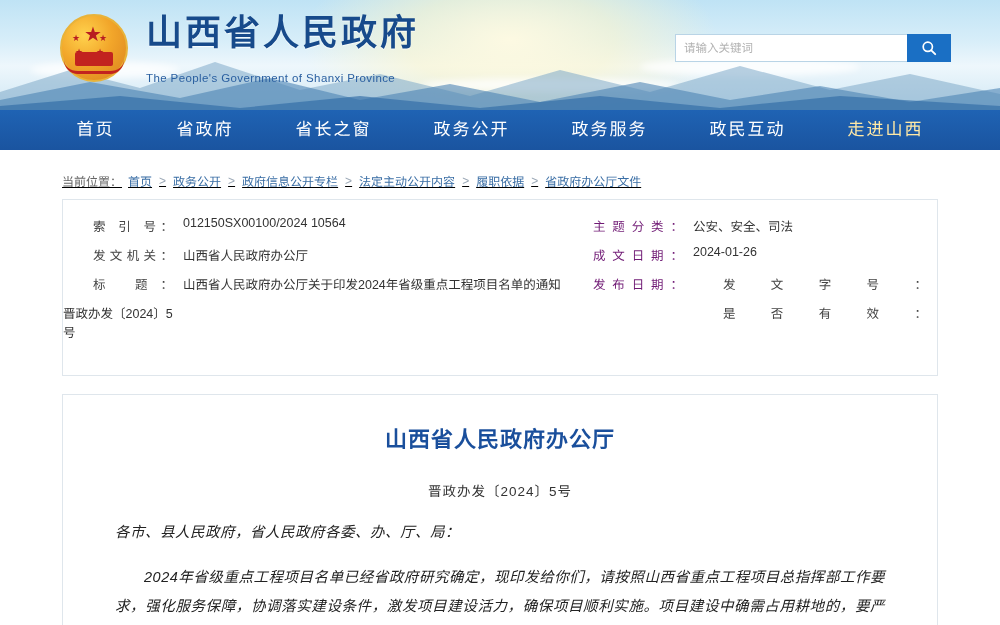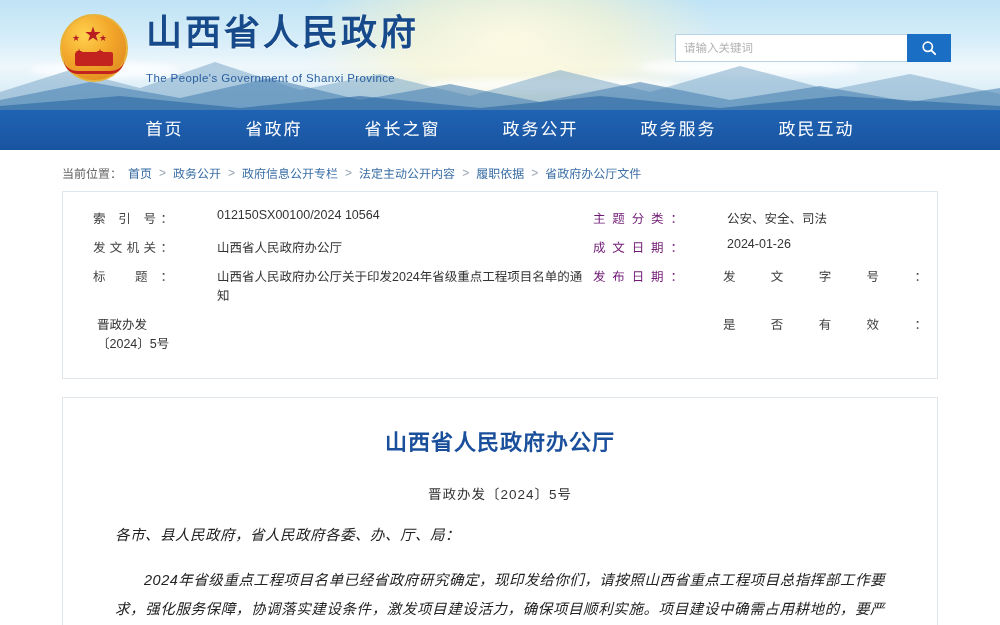--- a/index.html
+++ b/index.html
@@ -128,57 +128,58 @@
     padding: 0 31px;
     line-height: 40px;
     cursor: pointer;
     white-space: nowrap;
   }
   .nav-item.last { color: #ffe9a6; }
 
   
   .crumb-wrap {
     width: 1000px;
-    padding: 14px 0 10px 0;
+    padding: 22px 0 10px 0;
     background: #fff;
+    text-decoration: underline;
   }
   .crumb {
     width: 876px; margin: 0 auto;
     font-size: 12px; color: #666;
     display: flex; align-items: center; flex-wrap: nowrap;
   }
   .crumb .label { color: #666; margin-right: 6px; }
   .crumb a {
     color: #3a6ea5; text-decoration: none; cursor: pointer;
   }
   .crumb .sep { margin: 0 7px; color: #9aa7b5; }
 
   
   .meta-box {
     width: 876px; margin: 0 auto;
     border: 1px solid #dfe6ec;
     background: #fff;
-    padding: 12px 0 12px 0;
+    padding: 12px 0 20px 0;
   }
   .meta-grid {
     display: grid;
     grid-template-columns: 120px 410px 100px 1fr;
     row-gap: 10px;
     font-size: 12.5px;
     color: #333;
     padding: 4px 0;
   }
   .meta-key {
     text-align: justify;
     text-align-last: justify;
     color: #444;
     padding-right: 10px;
     padding-left: 30px;
   }
-  .meta-val { color: #333; margin-left: 34px; }
+  .meta-val { color: #333; }
   .meta-key-r {
     text-align: justify; text-align-last: justify;
     color: #701a75; padding-right: 10px;
   }
 
   
   .doc {
     width: 876px; margin: 18px auto 0 auto;
     border: 1px solid #dfe6ec;
     border-bottom: none;
@@ -257,20 +258,21 @@
   </div>
 </div>
 
 <div class="nav">
   <div class="nav-item">首页</div>
   <div class="nav-item">省政府</div>
   <div class="nav-item">省长之窗</div>
   <div class="nav-item">政务公开</div>
   <div class="nav-item">政务服务</div>
   <div class="nav-item">政民互动</div>
+  <div class="nav-item last">走进山西</div>
 </div>
 
 <div class="crumb-wrap">
   <div class="crumb">
     <span class="label">当前位置：</span>
     <a>首页</a>
     <span class="sep">&gt;</span>
     <a>政务公开</a>
     <span class="sep">&gt;</span>
     <a>政府信息公开专栏</a>

